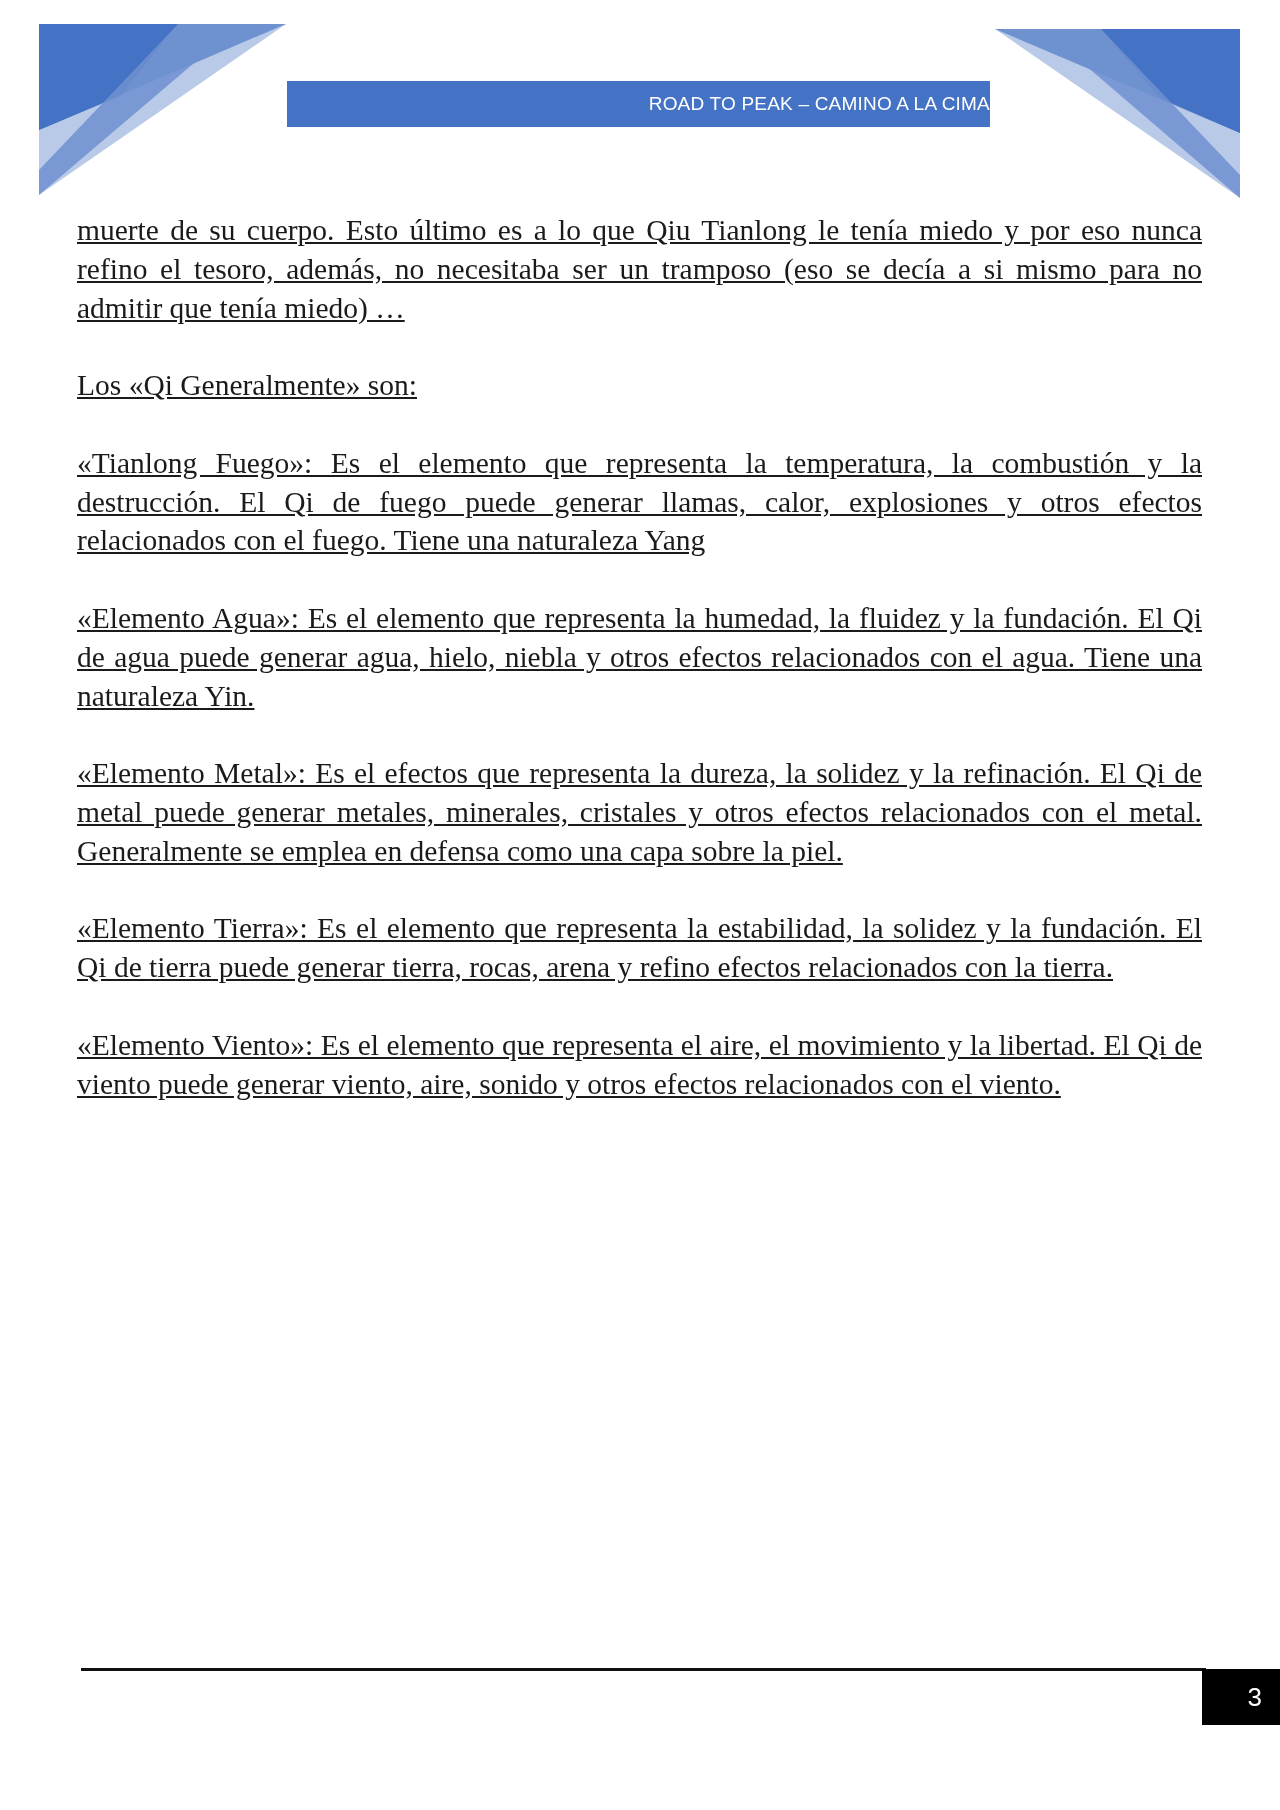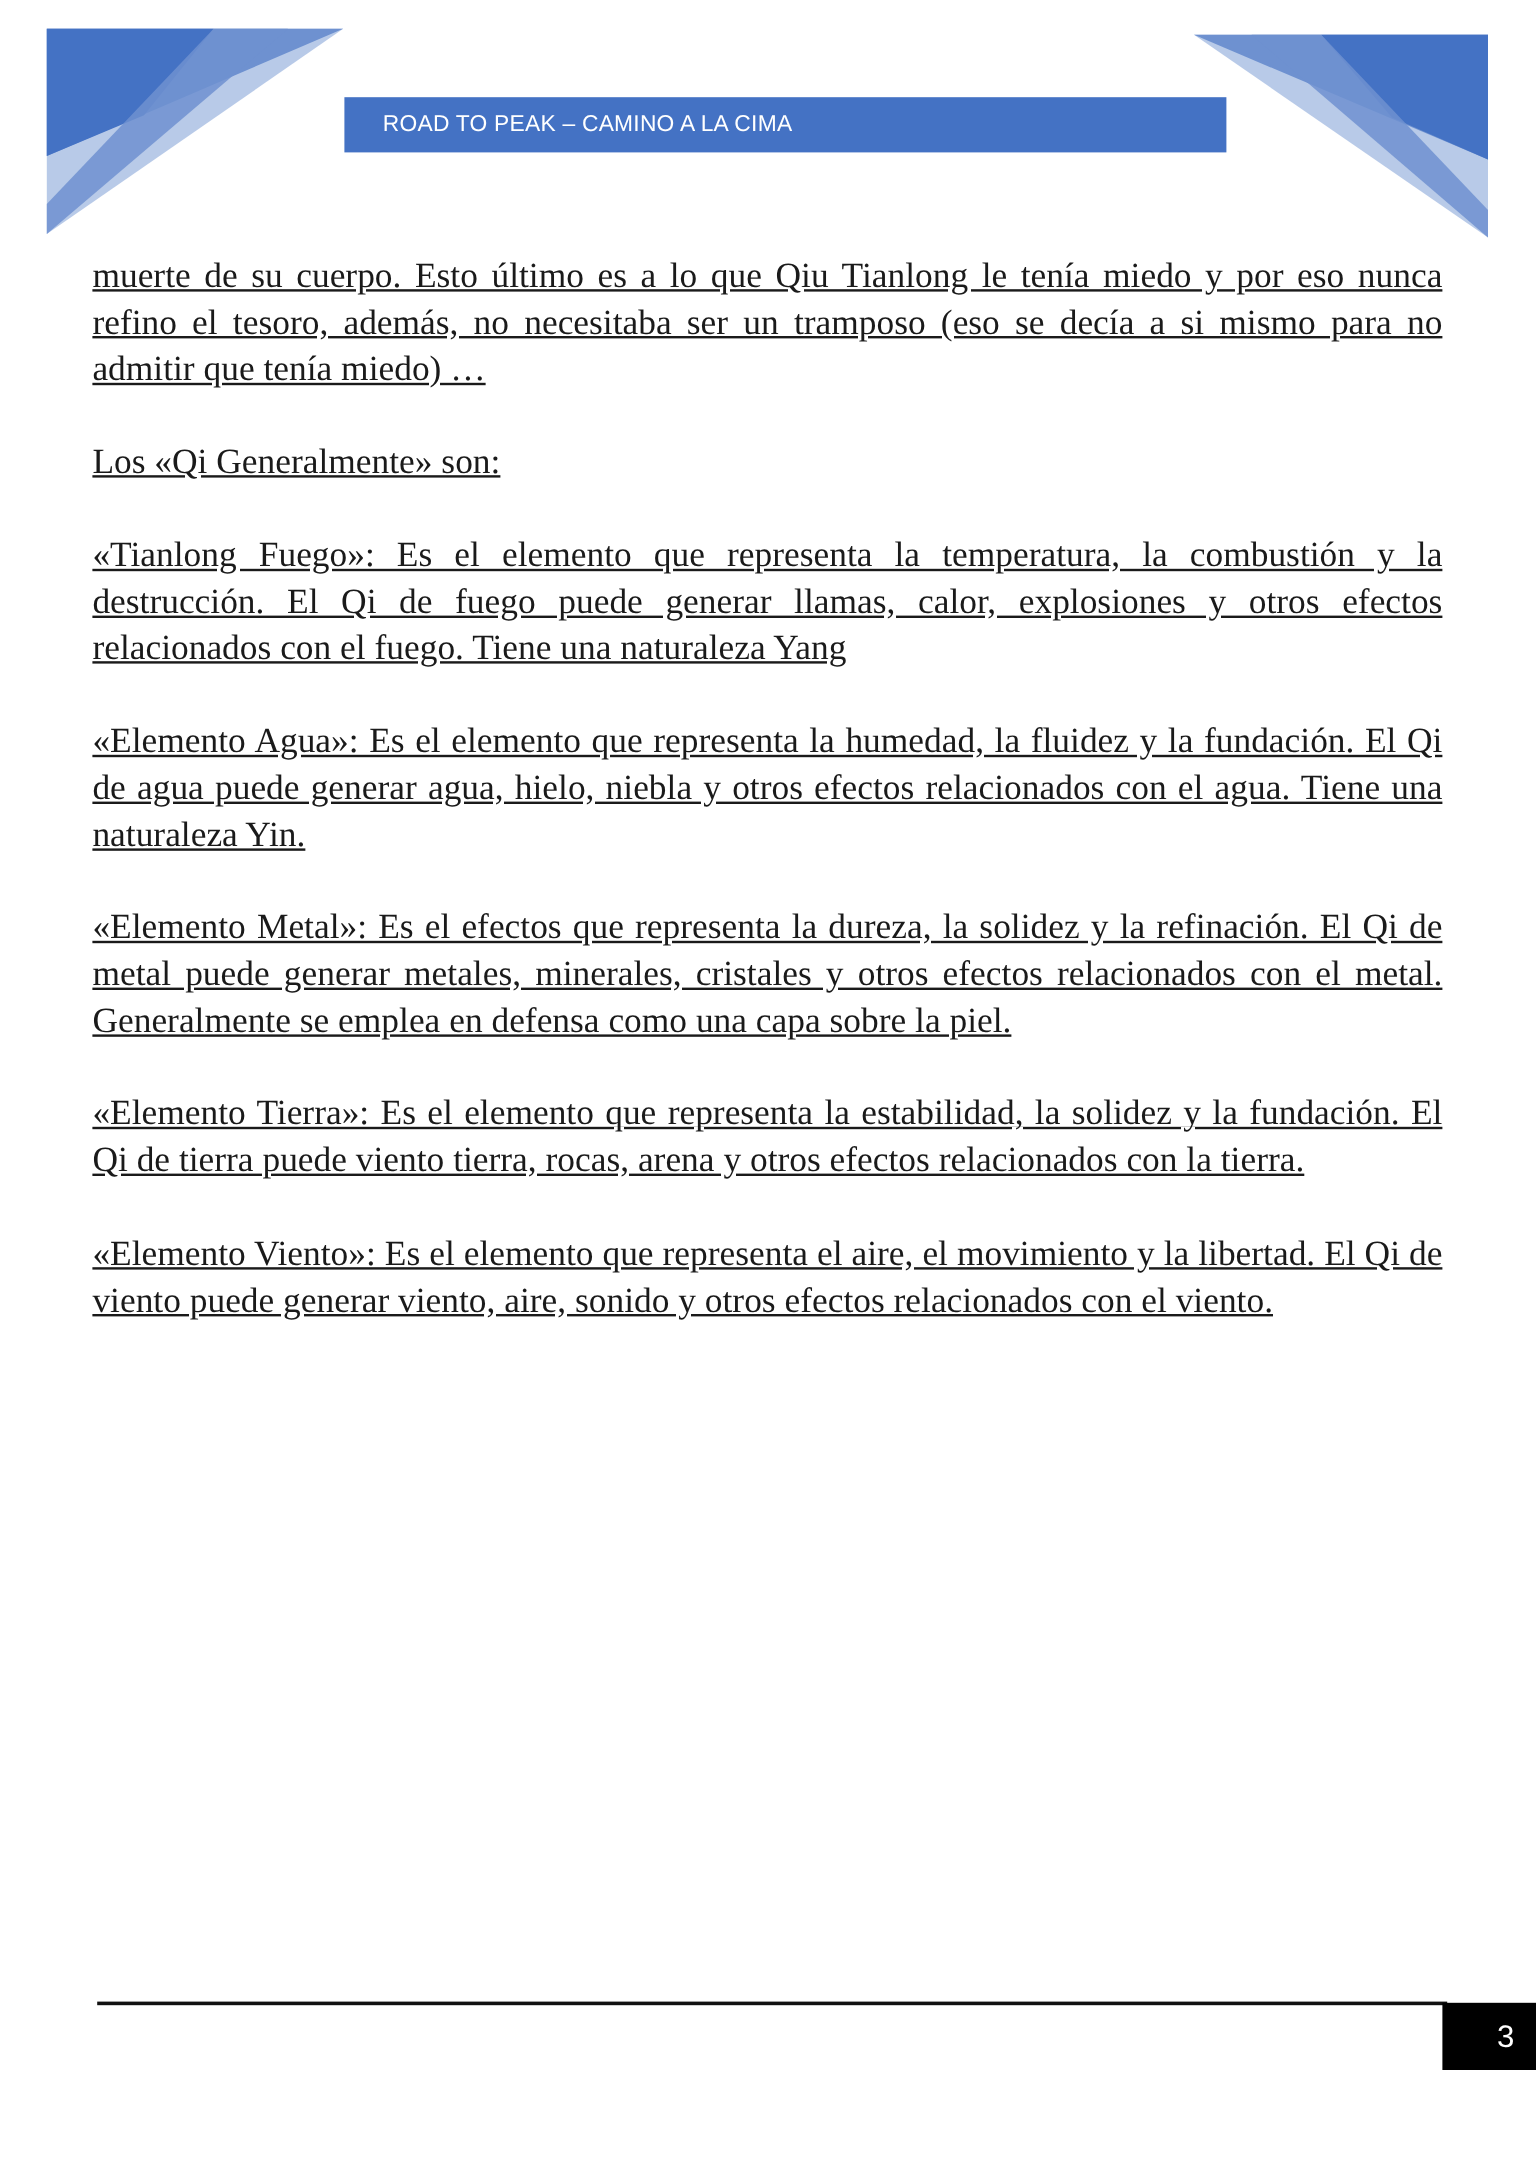--- a/index.html
+++ b/index.html
@@ -30,23 +30,22 @@
       left: 287px;
       top: 81px;
       width: 703px;
       height: 46px;
       background: #4472c4;
       color: #ffffff;
       font-family: "Liberation Sans", sans-serif;
       font-size: 19px;
       display: flex;
       align-items: center;
-      justify-content: flex-start;
+      justify-content: flex-end;
       letter-spacing: 0.2px;
-      padding-left: 32px;
     }
     .body-text {
       position: absolute;
       left: 77px;
       top: 211px;
       width: 1125px;
       font-family: "Liberation Serif", serif;
       font-size: 29.5px;
       line-height: 38.8px;
       color: #1a1a1a;
@@ -103,21 +102,21 @@
   <div class="header-bar">
     <span>ROAD TO PEAK – CAMINO A LA CIMA</span>
   </div>
 
   <div class="body-text">
     <p>muerte de su cuerpo. Esto último es a lo que Qiu Tianlong le tenía miedo y por eso nunca refino el tesoro, además, no necesitaba ser un tramposo (eso se decía a si mismo para no admitir que tenía miedo) …</p>
     <p>Los «Qi Generalmente» son:</p>
     <p>«Tianlong Fuego»: Es el elemento que representa la temperatura, la combustión y la destrucción. El Qi de fuego puede generar llamas, calor, explosiones y otros efectos relacionados con el fuego. Tiene una naturaleza Yang</p>
     <p>«Elemento Agua»: Es el elemento que representa la humedad, la fluidez y la fundación. El Qi de agua puede generar agua, hielo, niebla y otros efectos relacionados con el agua. Tiene una naturaleza Yin.</p>
     <p>«Elemento Metal»: Es el efectos que representa la dureza, la solidez y la refinación. El Qi de metal puede generar metales, minerales, cristales y otros efectos relacionados con el metal. Generalmente se emplea en defensa como una capa sobre la piel.</p>
-    <p>«Elemento Tierra»: Es el elemento que representa la estabilidad, la solidez y la fundación. El Qi de tierra puede viento tierra, rocas, arena y otros efectos relacionados con la tierra.</p>
+    <p>«Elemento Tierra»: Es el elemento que representa la estabilidad, la solidez y la fundación. El Qi de tierra puede generar tierra, rocas, arena y refino efectos relacionados con la tierra.</p>
     <p>«Elemento Viento»: Es el elemento que representa el aire, el movimiento y la libertad. El Qi de viento puede generar viento, aire, sonido y otros efectos relacionados con el viento.</p>
   </div>
 
   <div class="footer-rule"></div>
   <div class="page-number-box">
     <span>3</span>
   </div>
 
 </div>
 

